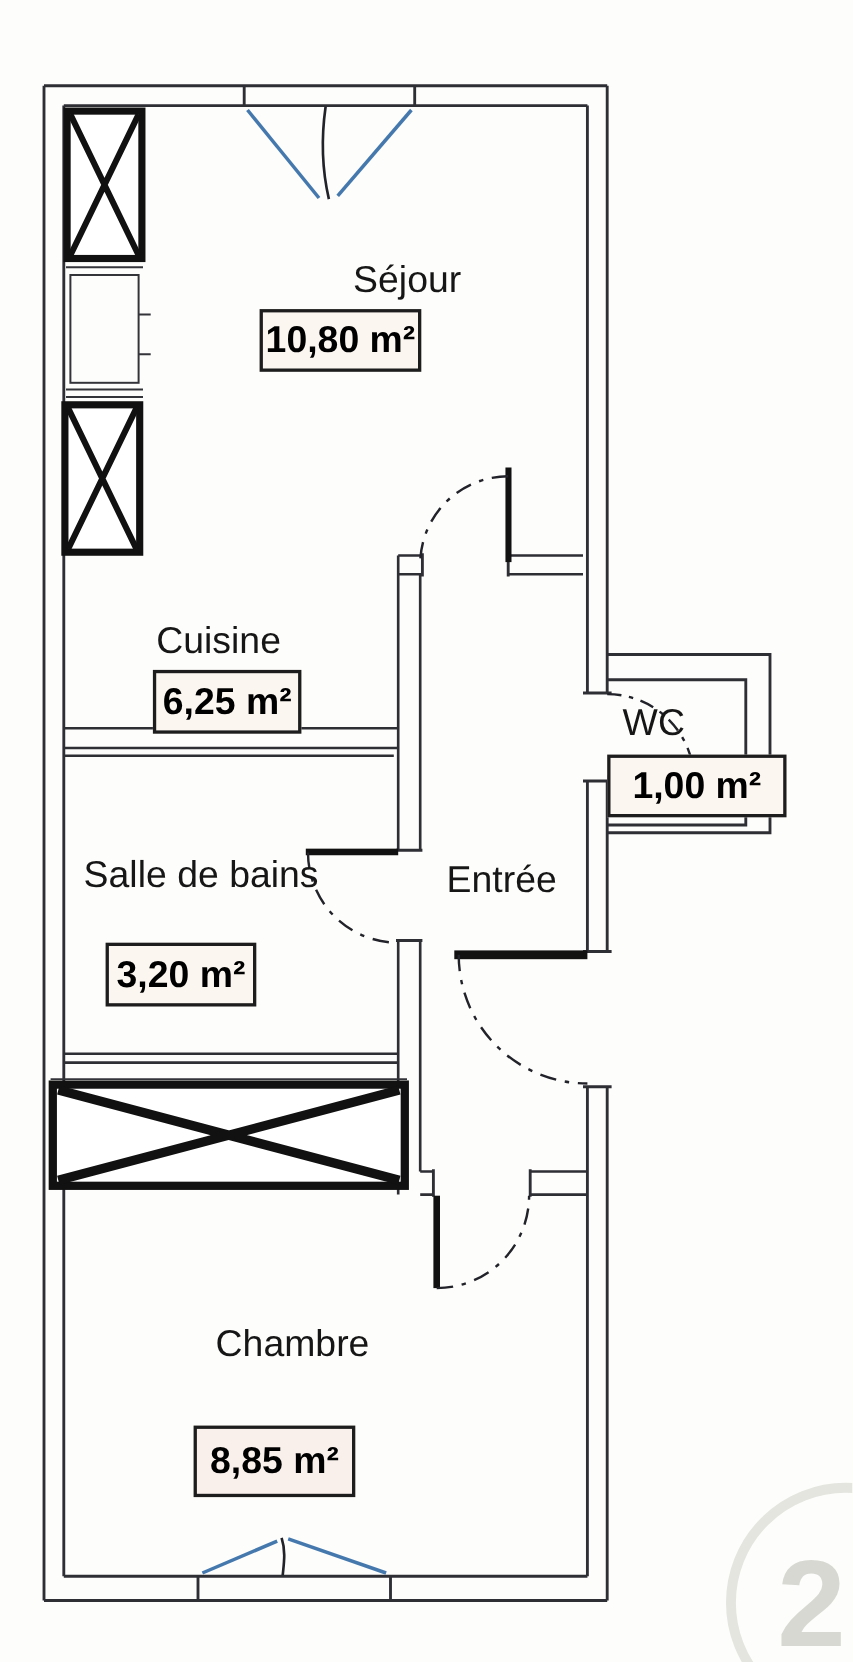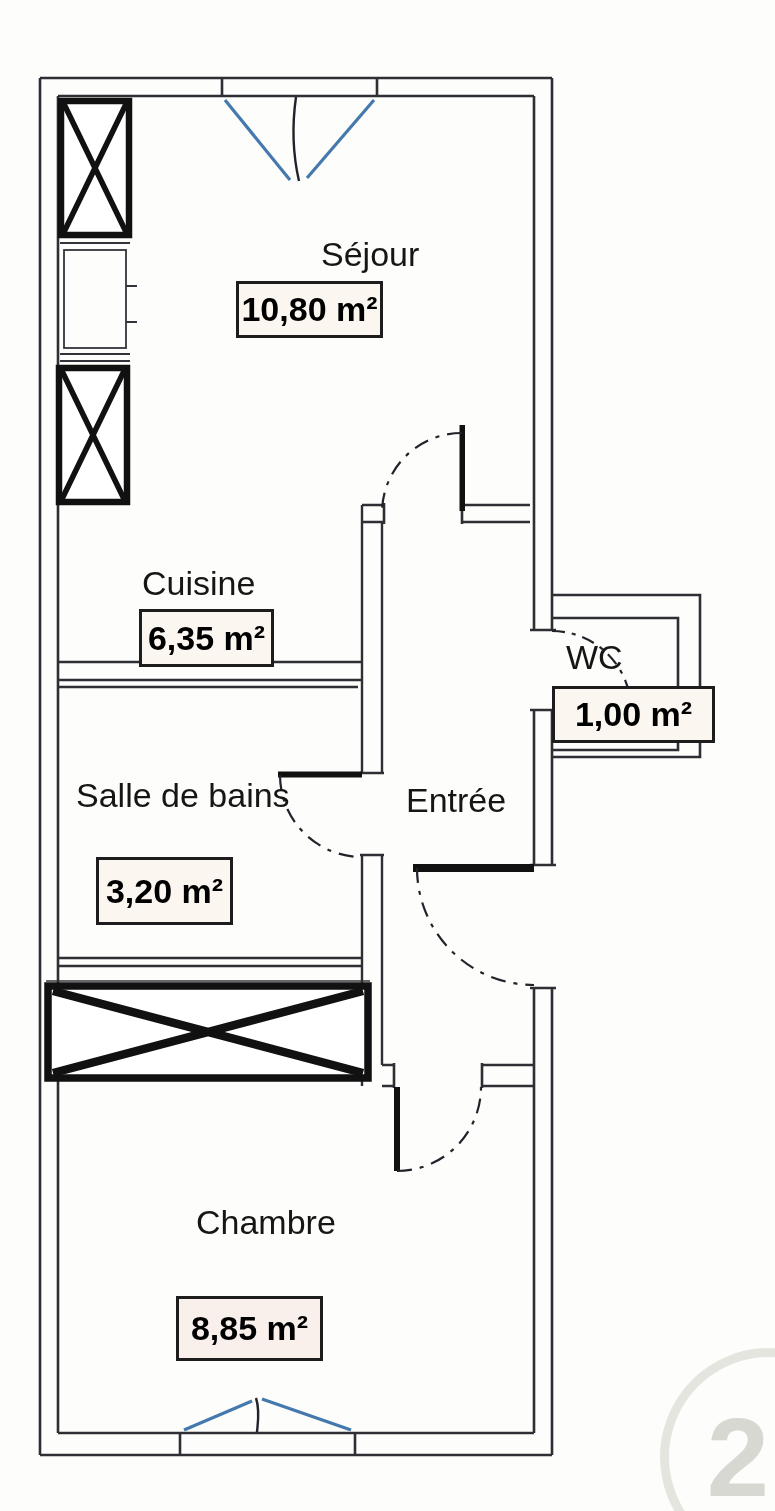--- a/index.html
+++ b/index.html
@@ -132,22 +132,22 @@
   </svg>
 
   <div class="room-label" style="left:321px;top:237px">Séjour</div>
   <div class="room-label" style="left:142px;top:566px">Cuisine</div>
   <div class="room-label" style="left:76px;top:778px">Salle de bains</div>
   <div class="room-label" style="left:406px;top:783px">Entrée</div>
   <div class="room-label" style="left:566px;top:640px">WC</div>
   <div class="room-label" style="left:196px;top:1205px">Chambre</div>
 
   <div class="area-badge" style="left:236px;top:281px;width:147px;height:57px">10,80 m²</div>
-  <div class="area-badge" style="left:139px;top:609px;width:135px;height:58px">6,35 m²</div>
-  <div class="area-badge" style="left:96px;top:857px;width:137px;height:68px">3,20 m²</div>
+  <div class="area-badge" style="left:139px;top:609px;width:135px;height:58px">6,25 m²</div>
+  <div class="area-badge" style="left:96px;top:857px;width:137px;height:58px">3,20 m²</div>
   <div class="area-badge" style="left:552px;top:686px;width:163px;height:57px">1,00 m²</div>
   <div class="area-badge" style="left:176px;top:1296px;width:147px;height:65px;background:#f9f0ec">8,85 m²</div>
 
   <div class="watermark">
     <span>21</span>
   </div>
 
 </div>
 
 </body></html>

